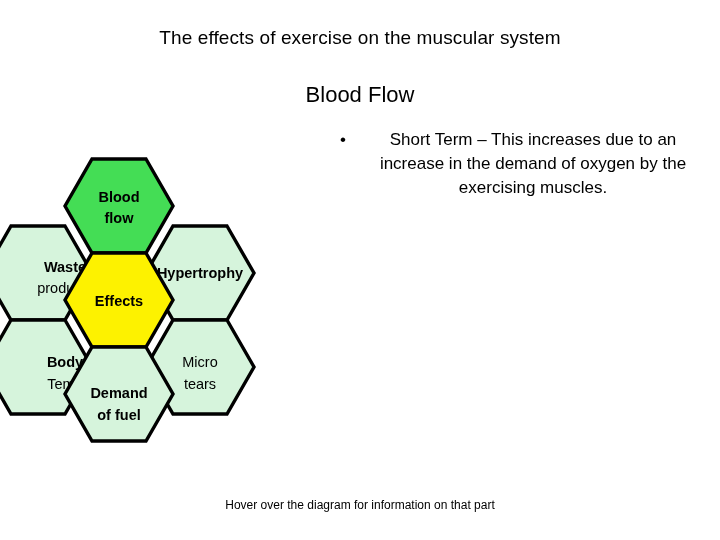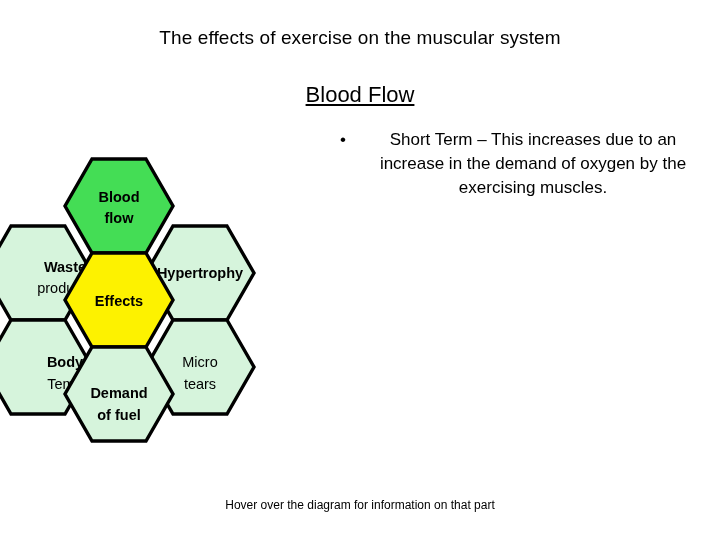--- a/index.html
+++ b/index.html
@@ -39,21 +39,20 @@
 
   .slide-subtitle {
     position: absolute;
     left: 0;
     top: 64px;
     width: 720px;
     text-align: center;
     font-size: 22px;
     font-weight: normal;
     color: #000000;
-    text-decoration: underline;
   }
 
   .bullet-block {
     position: absolute;
     left: 340px;
     top: 128px;
     width: 360px;
   }
   .bullet-row {
     display: flex;

